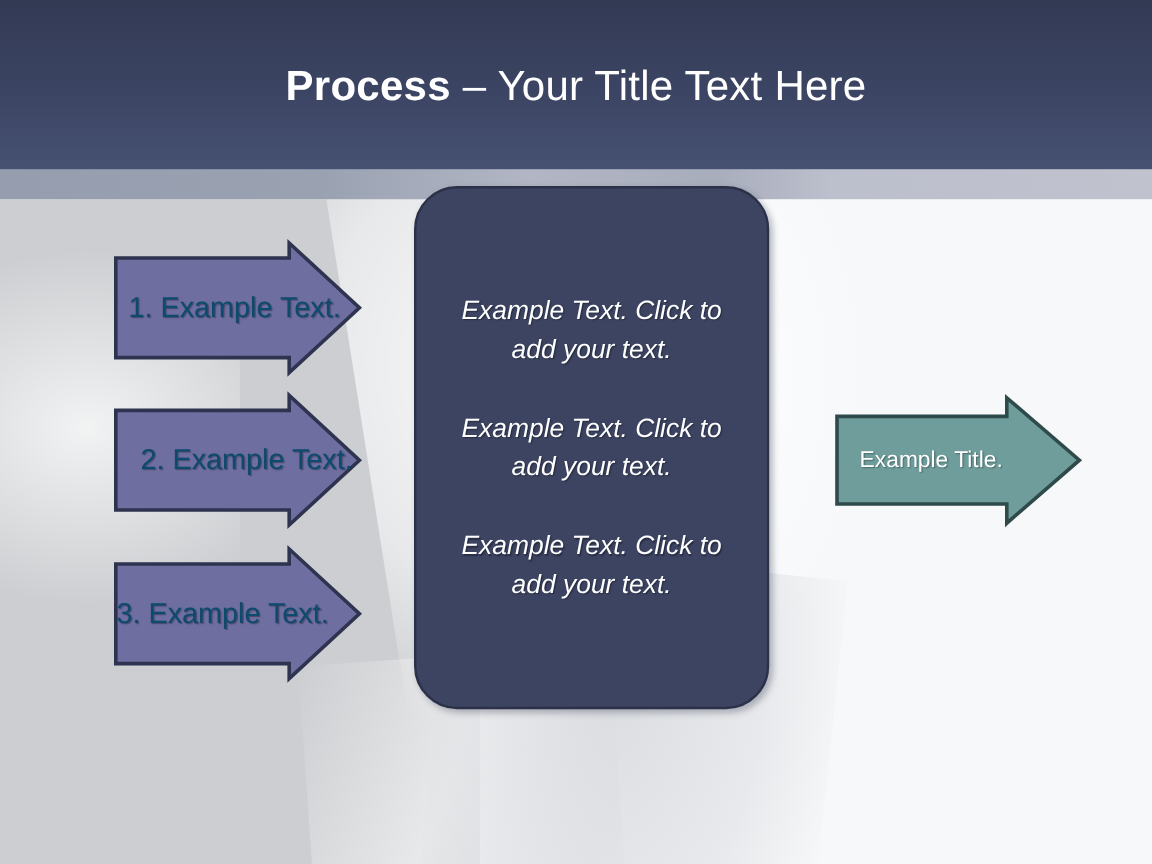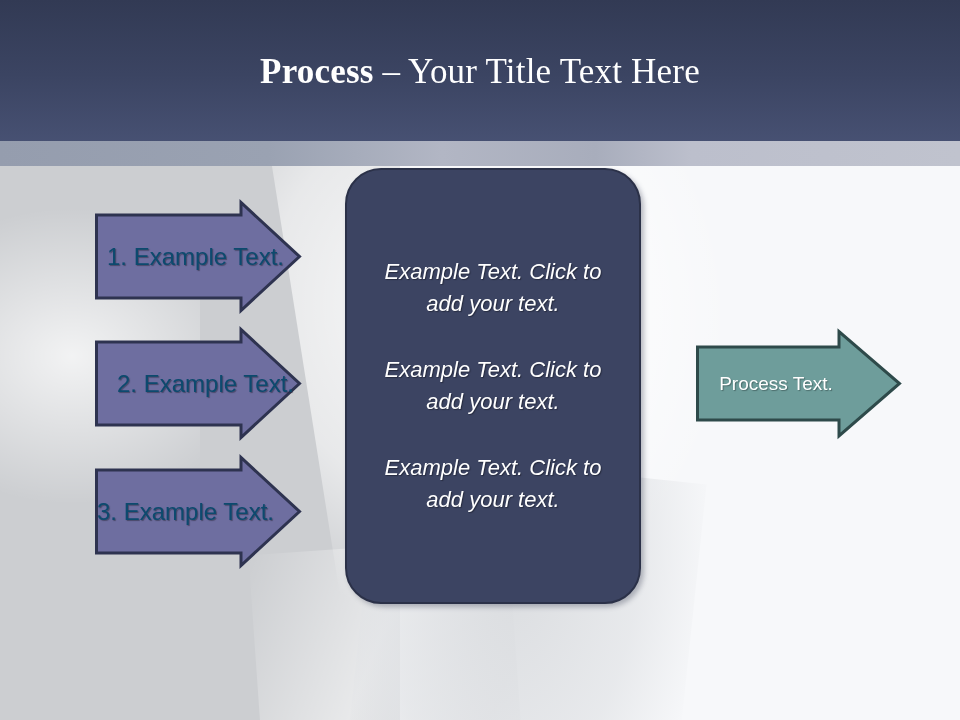--- a/index.html
+++ b/index.html
@@ -65,21 +65,20 @@
     background: linear-gradient(115deg, rgba(255,255,255,0.0) 0%, rgba(255,255,255,0.55) 40%, rgba(205,207,211,0.35) 75%, rgba(205,207,211,0) 100%);
     transform: rotate(-4deg);
   }
 
   
   .titlebar {
     position: absolute;
     left: 0; top: 0;
     width: 960px; height: 165px;
     background: linear-gradient(to bottom, #323a54 0%, #3b4462 45%, #4b5578 100%);
-    font-family: Liberation Serif, serif;
   }
   .title-text {
     position: absolute;
     left: 0; top: 52px;
     width: 960px;
     text-align: center;
     color: #ffffff;
     font-size: 35px;
     line-height: 40px;
     letter-spacing: 0.2px;
@@ -114,21 +113,21 @@
     color: #0c4a6e;
     font-size: 24px;
     white-space: nowrap;
     text-shadow: 1px 1px 1px rgba(40,40,60,0.55);
     pointer-events: none;
   }
 
   
   .center-box {
     position: absolute;
-    left: 345px; top: 168px;
+    left: 345px; top: 155px;
     width: 296px; height: 436px;
     background: #3c4462;
     border: 2px solid #2b3148;
     border-radius: 36px;
     box-sizing: border-box;
     box-shadow: 3px 3px 5px rgba(60,65,85,0.35);
     display: flex;
     flex-direction: column;
     align-items: center;
     justify-content: center;
@@ -204,15 +203,15 @@
     <div class="center-para">Example Text. Click  to add your text.</div>
     <div class="center-para">Example Text. Click  to add your text.</div>
     <div class="center-para">Example Text. Click  to add your text.</div>
   </div>
 
   <div class="arrow" style="left:696px; top:330px;">
     <svg width="206" height="108" viewBox="0 0 206 108">
       <path d="M 1.5 17 L 143 17 L 143 1.5 L 203.5 53.5 L 143 106 L 143 90 L 1.5 90 Z" fill="#6e9d9b" stroke="#2e4a4a" stroke-width="3" stroke-linejoin="miter"></path>
     </svg>
   </div>
-  <div class="teal-label" style="left:696px; top:330px; width:160px; height:108px;">Process Text.</div>
+  <div class="teal-label" style="left:696px; top:330px; width:160px; height:108px;">Example Title.</div>
 
 </div>
 
 </body></html>

